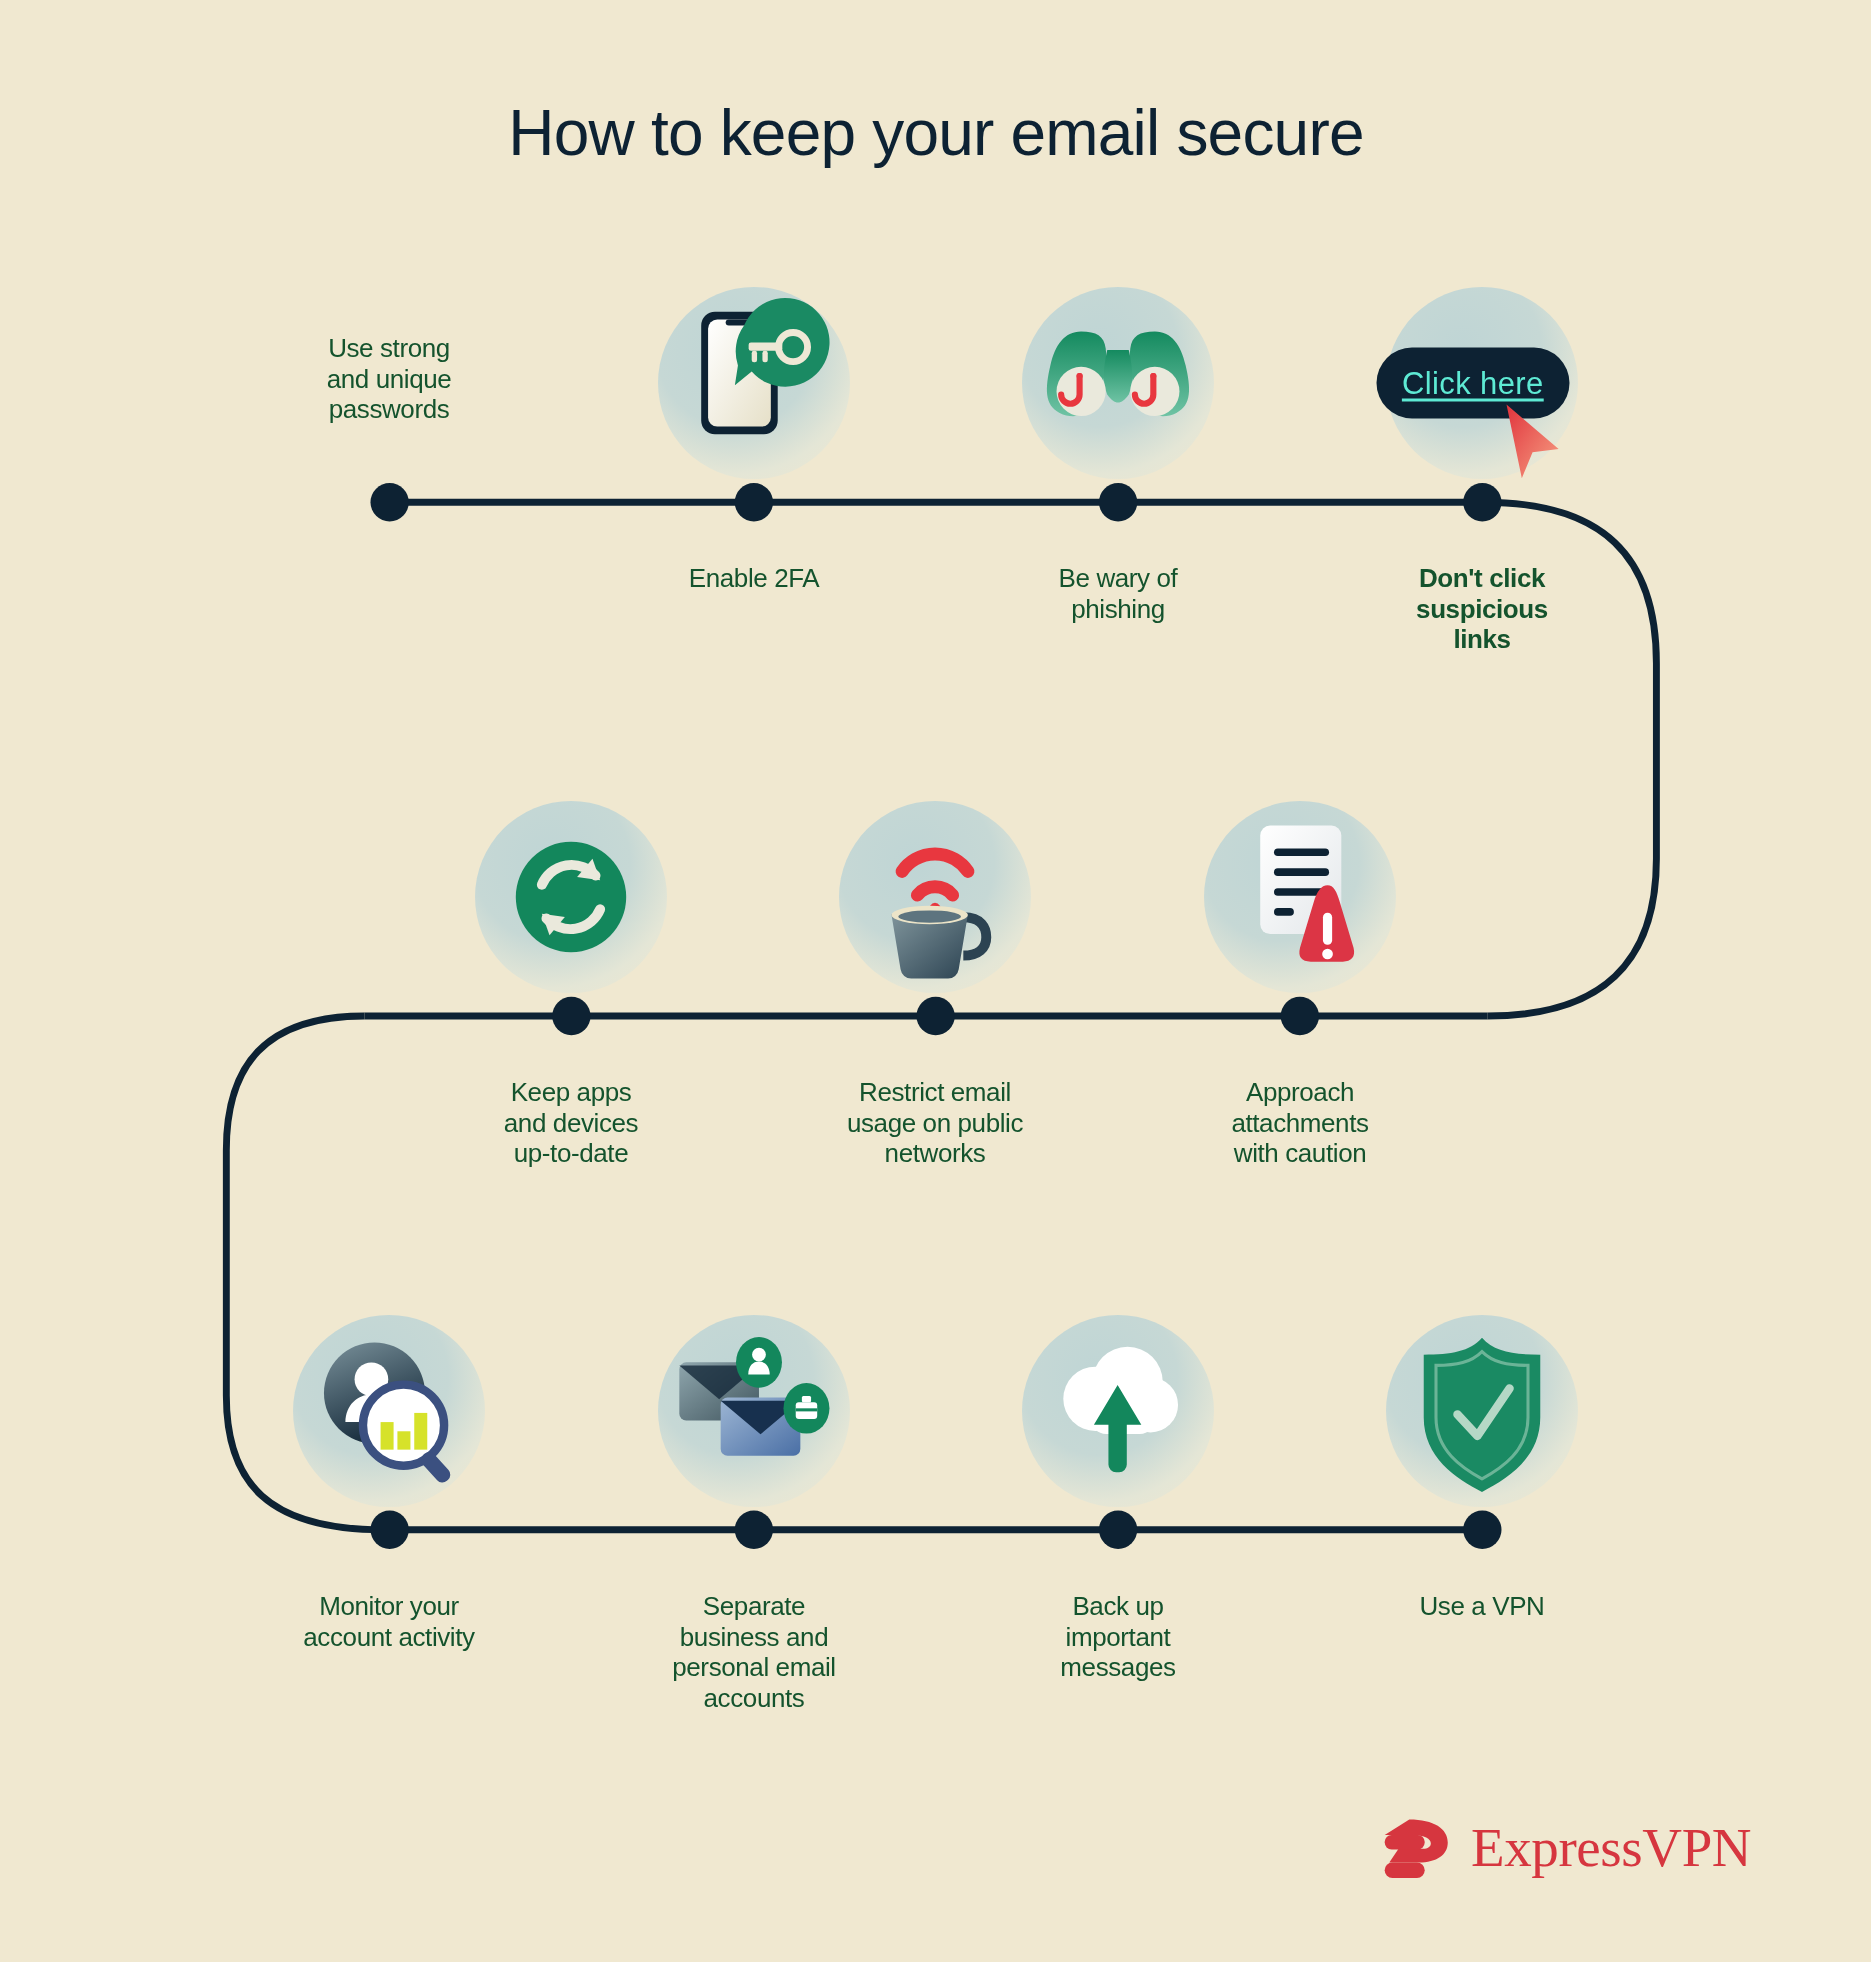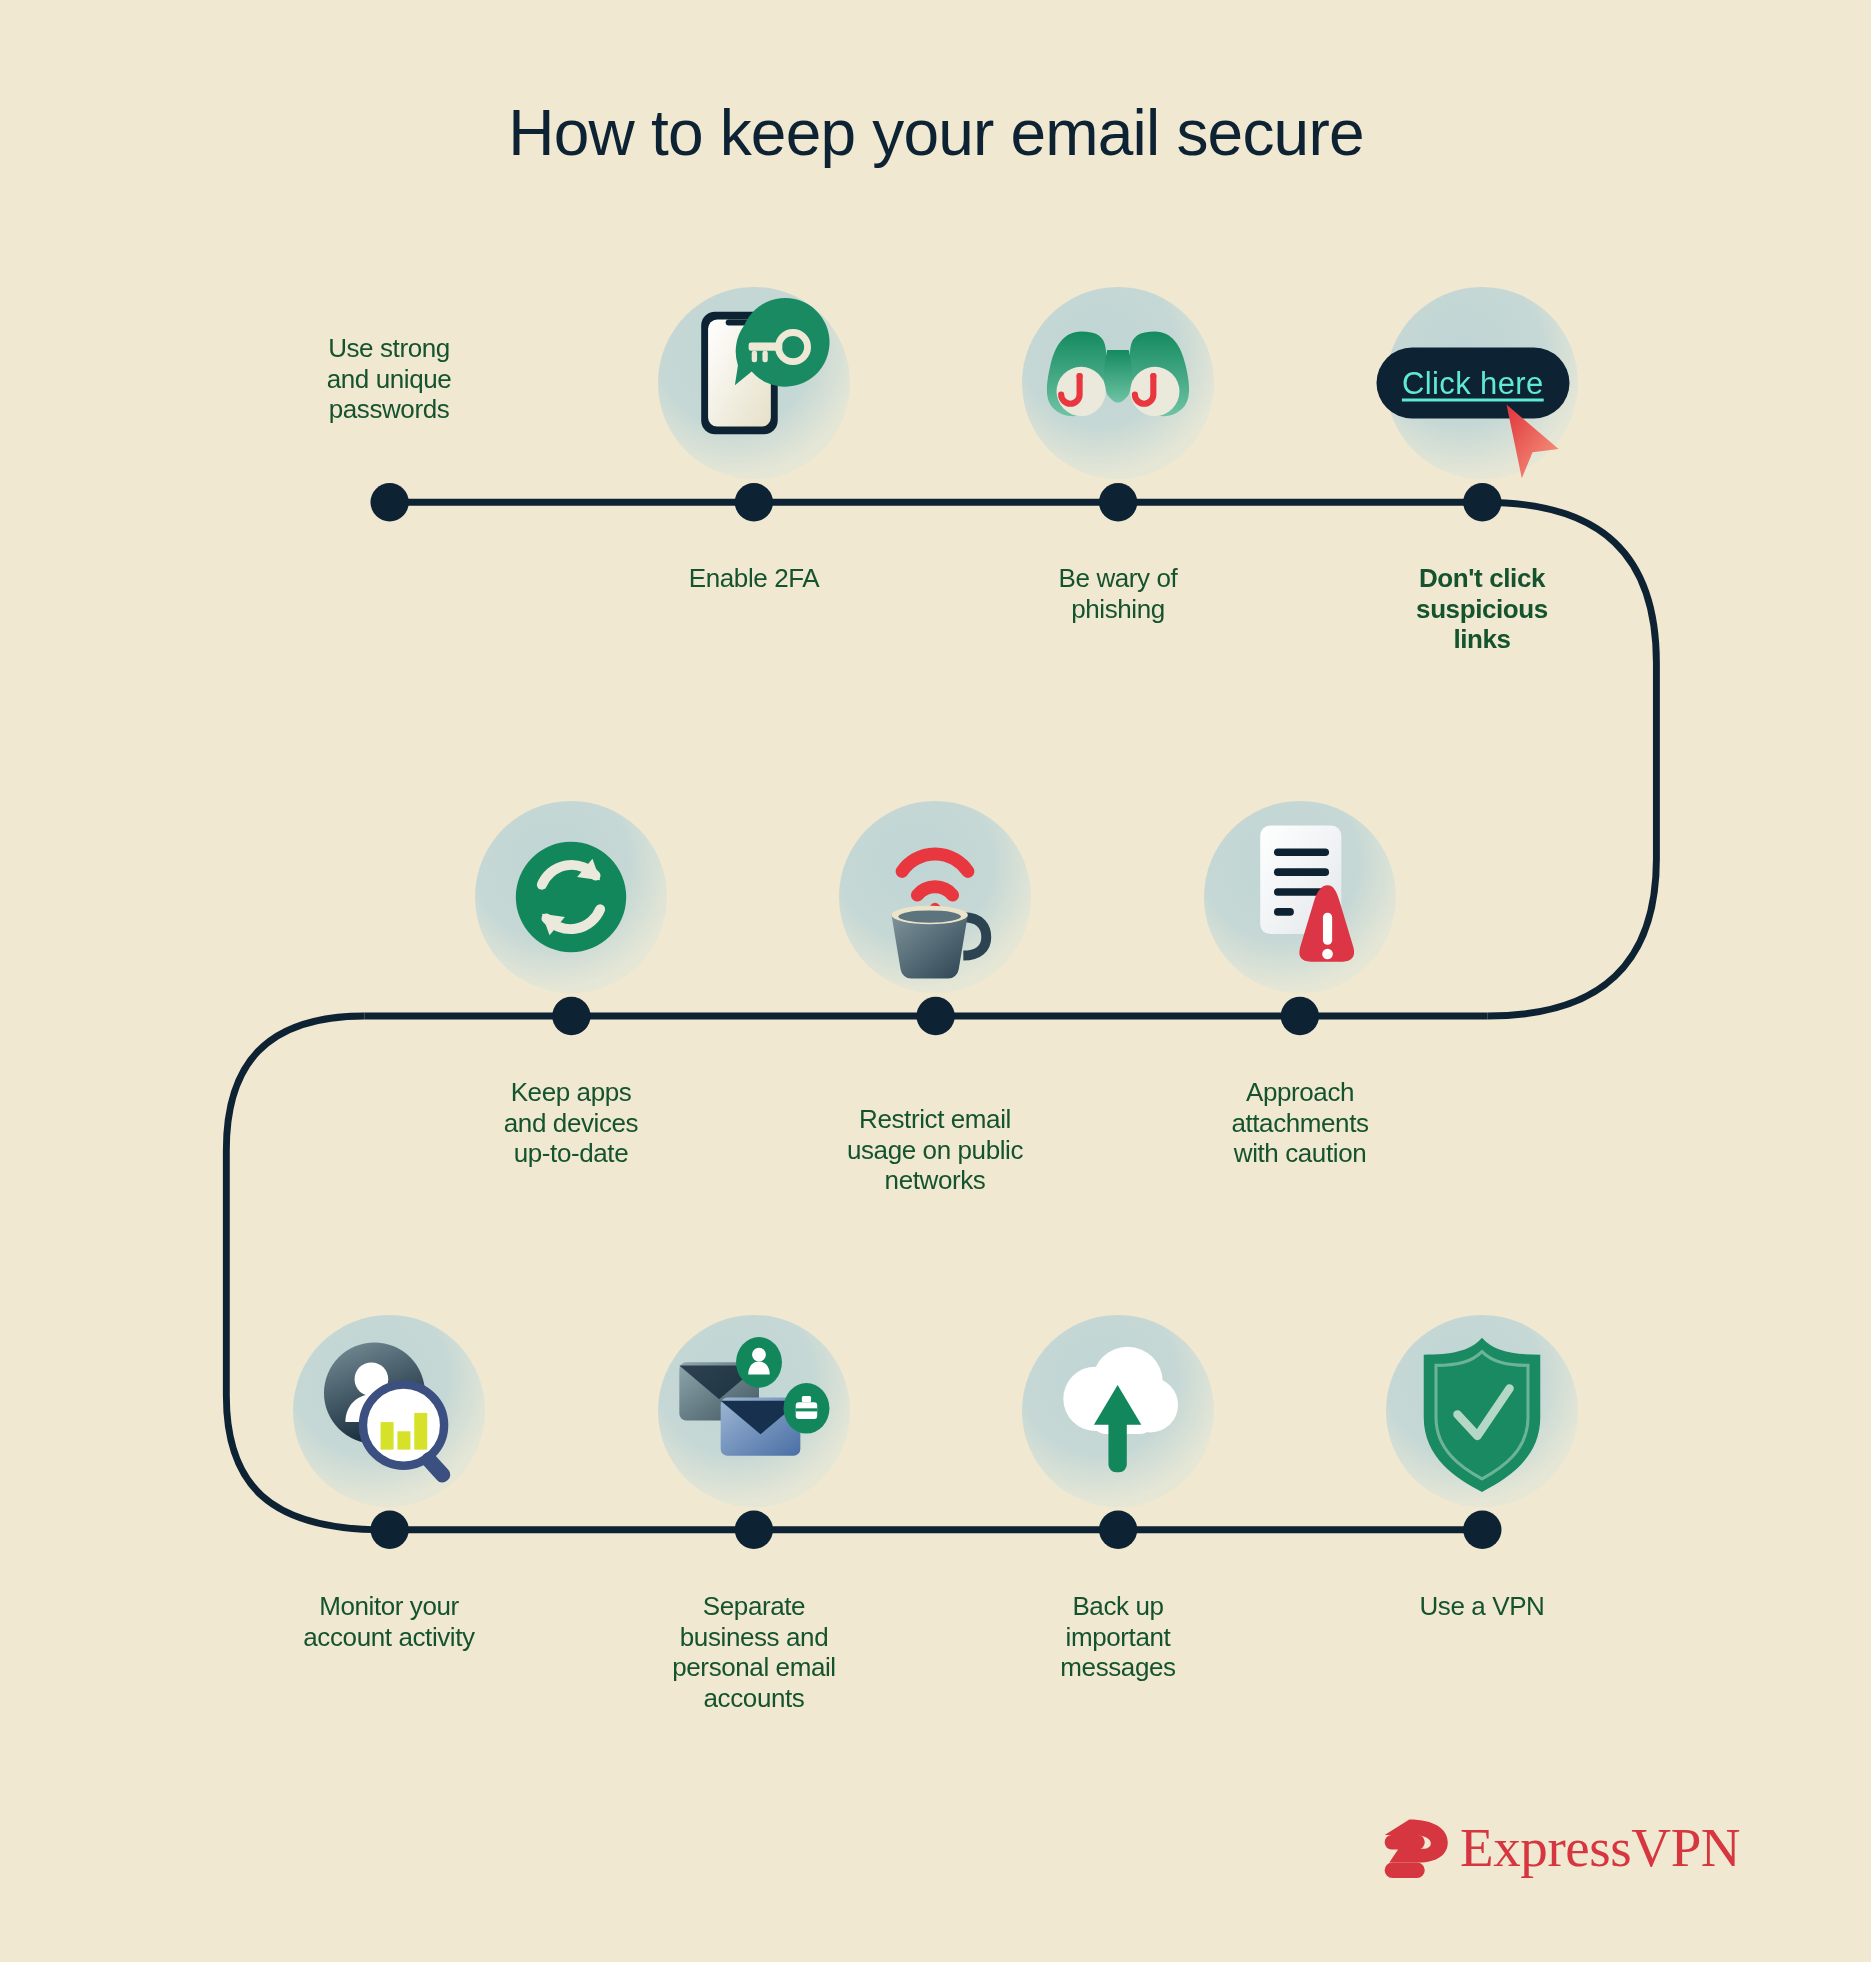--- a/index.html
+++ b/index.html
@@ -84,21 +84,21 @@
     text-decoration:underline;
     text-underline-offset:4.6px;
     letter-spacing:0.4px;
   }
   
   .logo {
     position:absolute;
     left:1380px; top:1816px;
     display:flex;
     align-items:center;
-    gap:6px;
+    gap:17px;
   }
   .logo-text {
     font-family:"Liberation Serif", serif;
     font-size:55px;
     color:#d6363f;
     font-weight:400;
     letter-spacing:-0.4px;
   }
 </style>
 </head>
@@ -244,21 +244,21 @@
           <path d="M72 74 a52 52 0 0 1 86 0"></path>
           <path d="M92 105 a30 30 0 0 1 46 0"></path>
         </g>
         <ellipse cx="115" cy="128" rx="9" ry="13" fill="#e8373f"></ellipse>
         <path d="M152 134 c24 0 30 14 30 26 0 14 -10 24 -30 24" fill="none" stroke="#2c4352" stroke-width="13"></path>
         <path d="M58 130 h100 l-12 72 a14 14 0 0 1 -14 12 h-48 a14 14 0 0 1 -14 -12 z" fill="url(#cup)"></path>
         <ellipse cx="108" cy="131" rx="50" ry="12" fill="#ece4c8"></ellipse>
         <ellipse cx="108" cy="133" rx="41" ry="8" fill="#5d747f"></ellipse>
       </svg>
     </div>
-    <div class="step-label" style="white-space:pre-line; margin-top:92px;">Restrict email
+    <div class="step-label" style="white-space:pre-line; margin-top:65px;">Restrict email
 usage on public
 networks</div>
   </div>
 
   <div class="step" style="left:251px; top:1296px; width:276px;">
     <div class="step-icon">
       <div class="blob"></div>
       <svg class="art" width="176" height="165" viewBox="0 0 230 215">
         <defs>
           <linearGradient id="dk" x1="0.3" y1="0" x2="0.7" y2="1">

